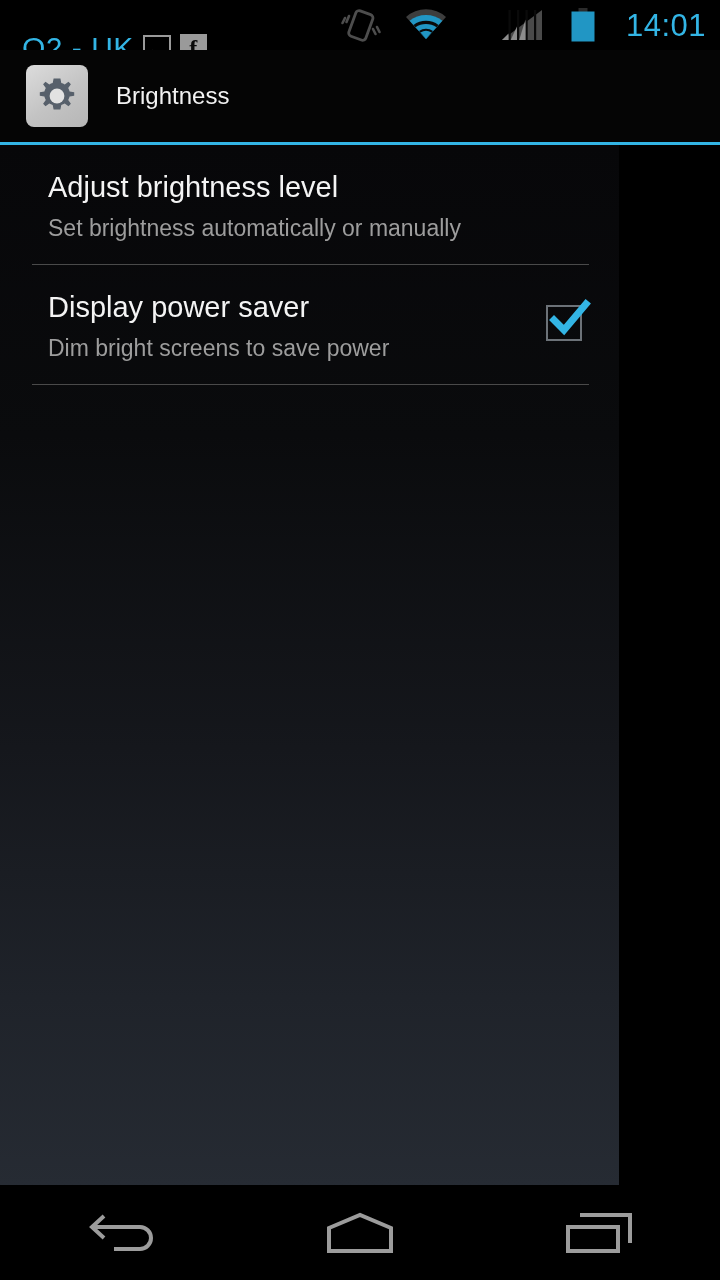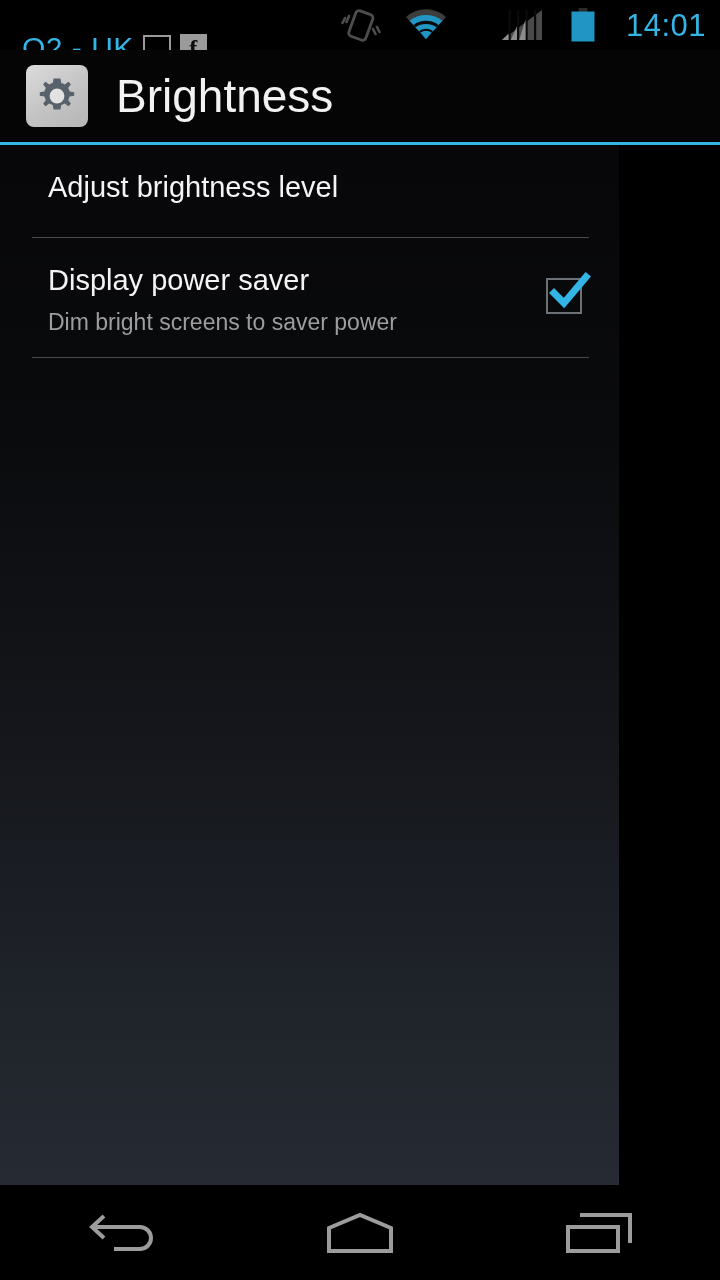--- a/index.html
+++ b/index.html
@@ -90,21 +90,21 @@
     margin-left:26px;
     width:62px; height:62px;
     border-radius:8px;
     background:linear-gradient(145deg,#dcdcdc 0%,#c3c3c3 55%,#b6b6b6 100%);
     display:flex; align-items:center; justify-content:center;
     position:relative;
   }
   .gear-tile svg { width:48px; height:48px; display:block;}
   .ab-title {
     color:#f2f2f2;
-    font-size:46px;
+    font-size:24px;
     margin-left:28px;
     line-height:1;
   }
   #ab-underline {
     position:absolute; left:0; top:142px;
     width:720px; height:3px;
     background:#33b5e5;
   }
 
   
@@ -243,28 +243,29 @@
     </div>
     <div class="ab-title">Brightness</div>
   </div>
   <div id="ab-underline"></div>
 
   <div id="content">
 
     <div class="pref">
       <div class="pref-text">
         <div class="pref-title">Adjust brightness level</div>
+        <div class="pref-summary">Set brightness automatically or manually</div>
       </div>
     </div>
     <div class="divider"></div>
 
     <div class="pref">
       <div class="pref-text">
         <div class="pref-title">Display power saver</div>
-        <div class="pref-summary">Dim bright screens to saver power</div>
+        <div class="pref-summary">Dim bright screens to save power</div>
       </div>
       <div class="widget-frame">
         <div class="checkbox">
           <span class="box"></span>
           <svg viewBox="0 0 42 42">
             <path d="M6 21 L16 31 L38 5" fill="none" stroke="#33b5e5" stroke-width="7" stroke-linecap="square" stroke-linejoin="miter"></path>
           </svg>
         </div>
       </div>
     </div>

